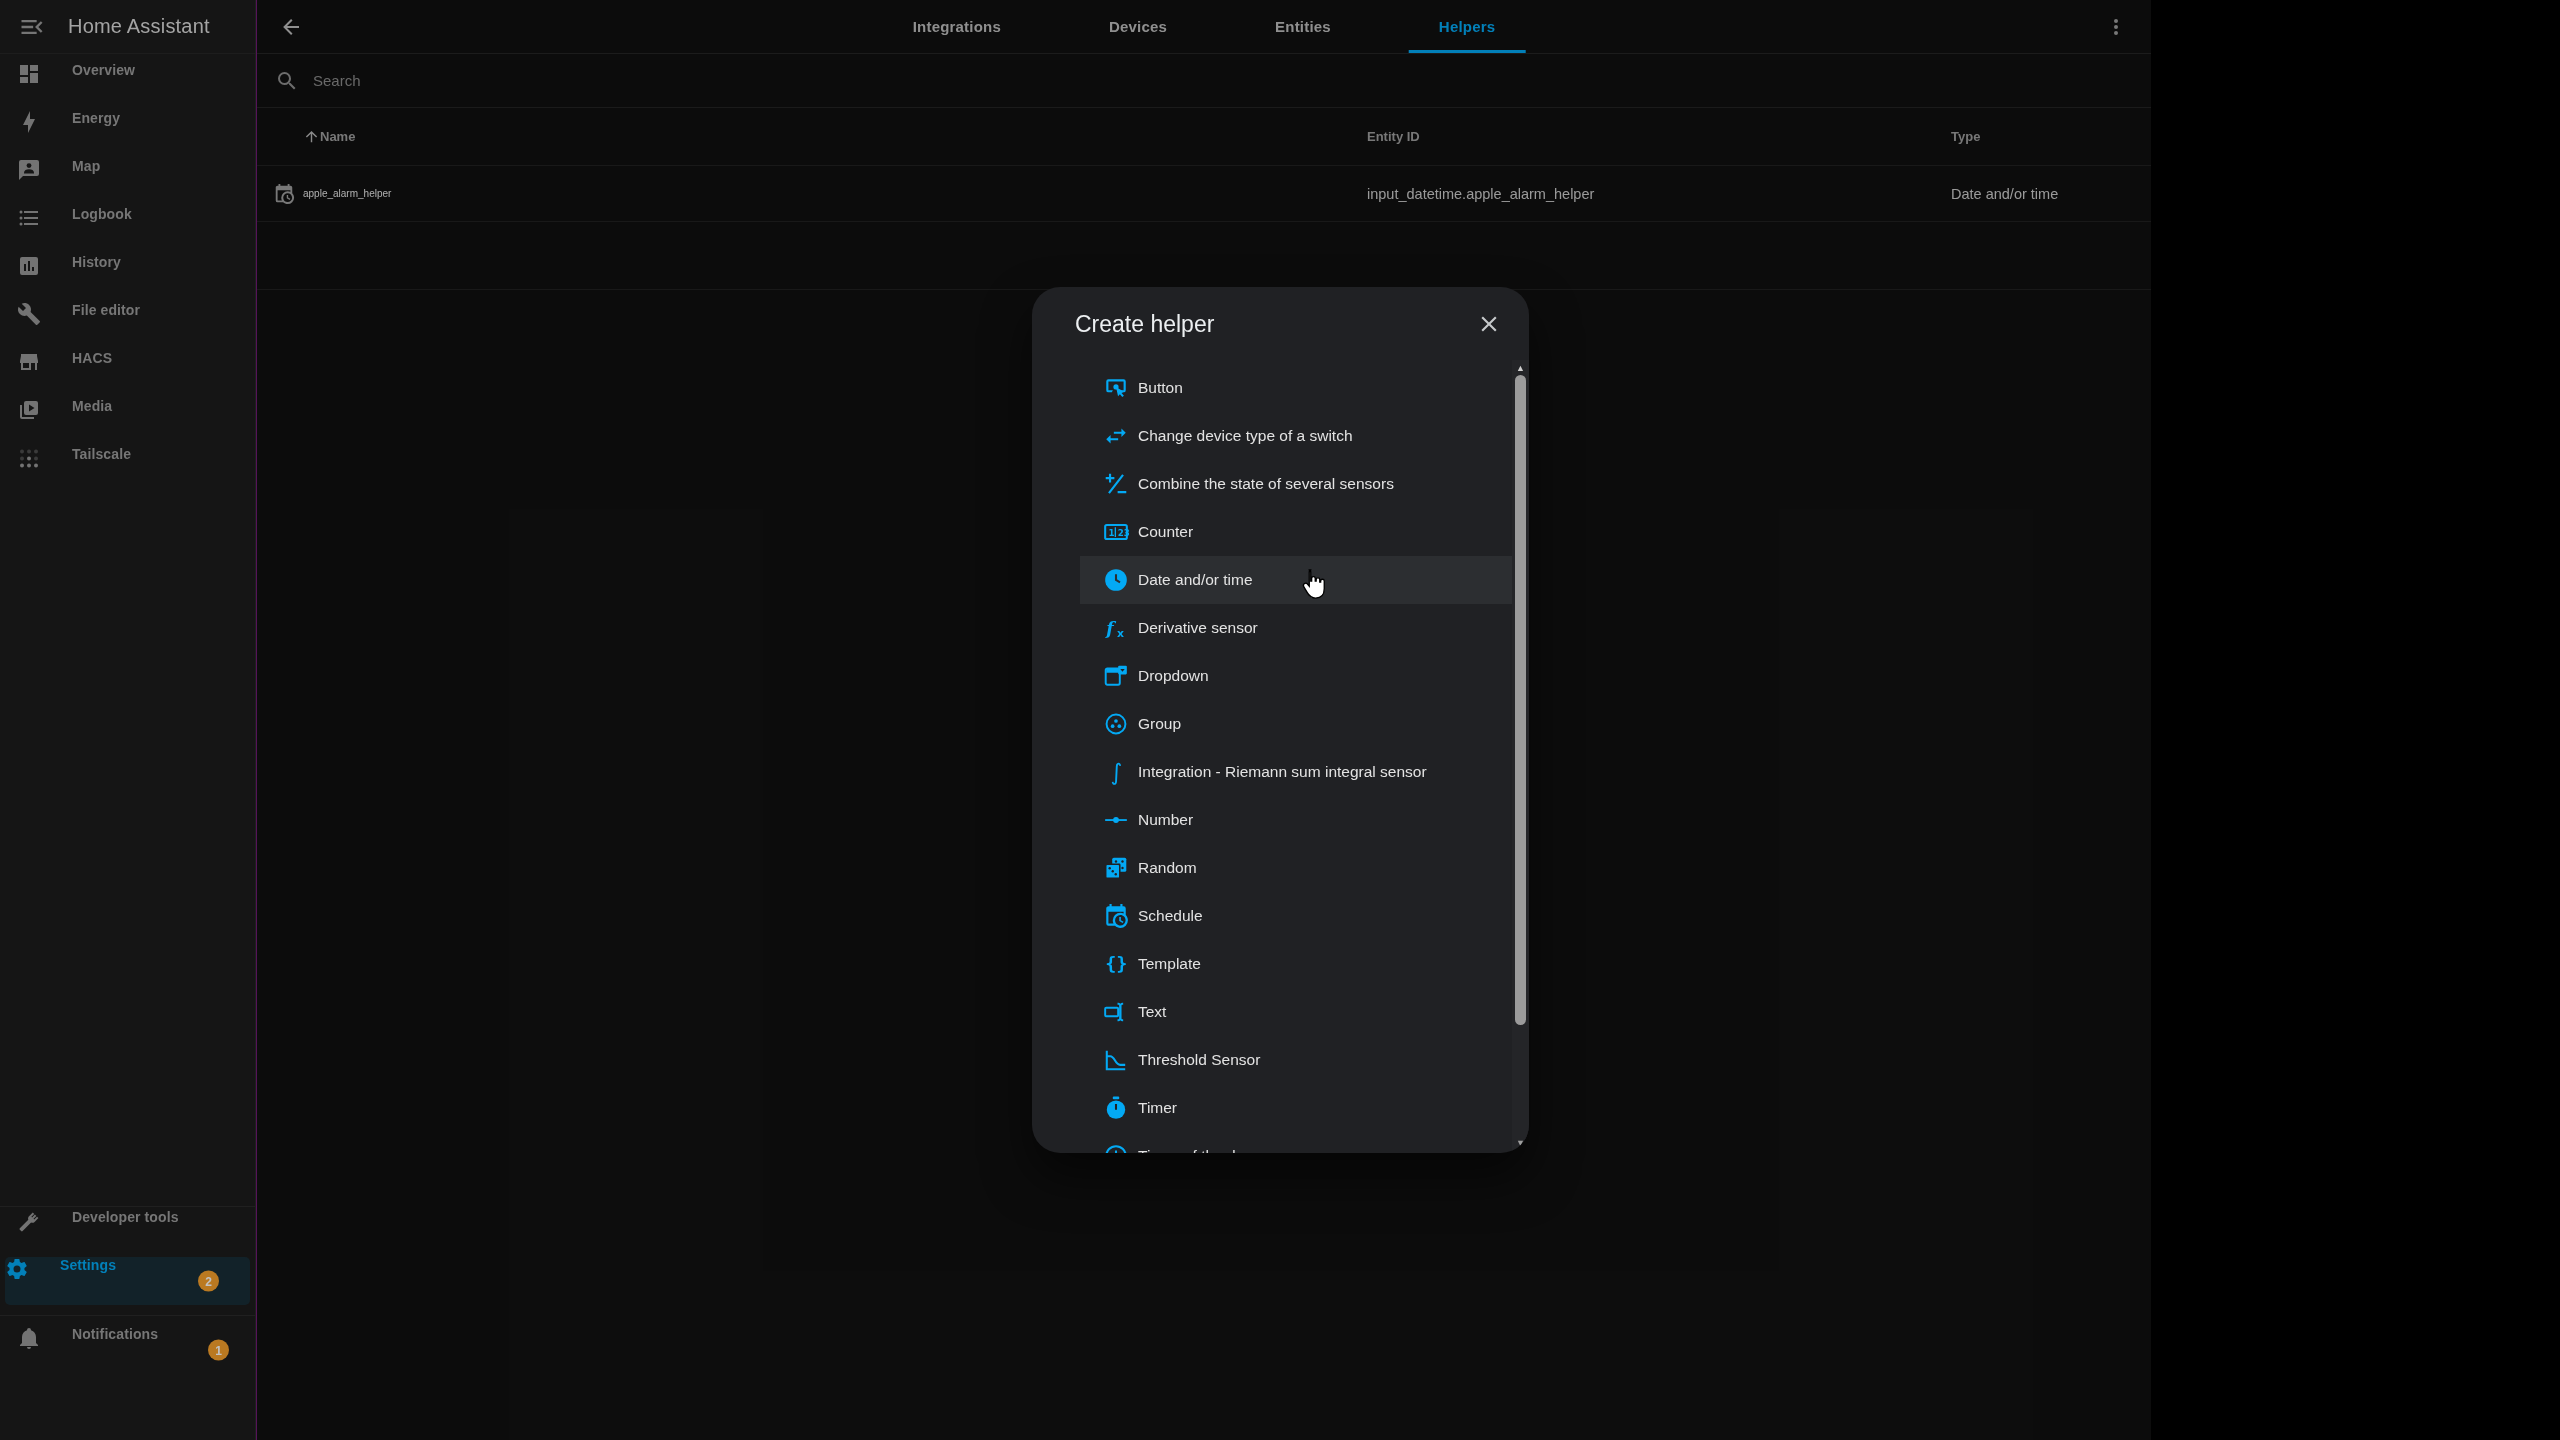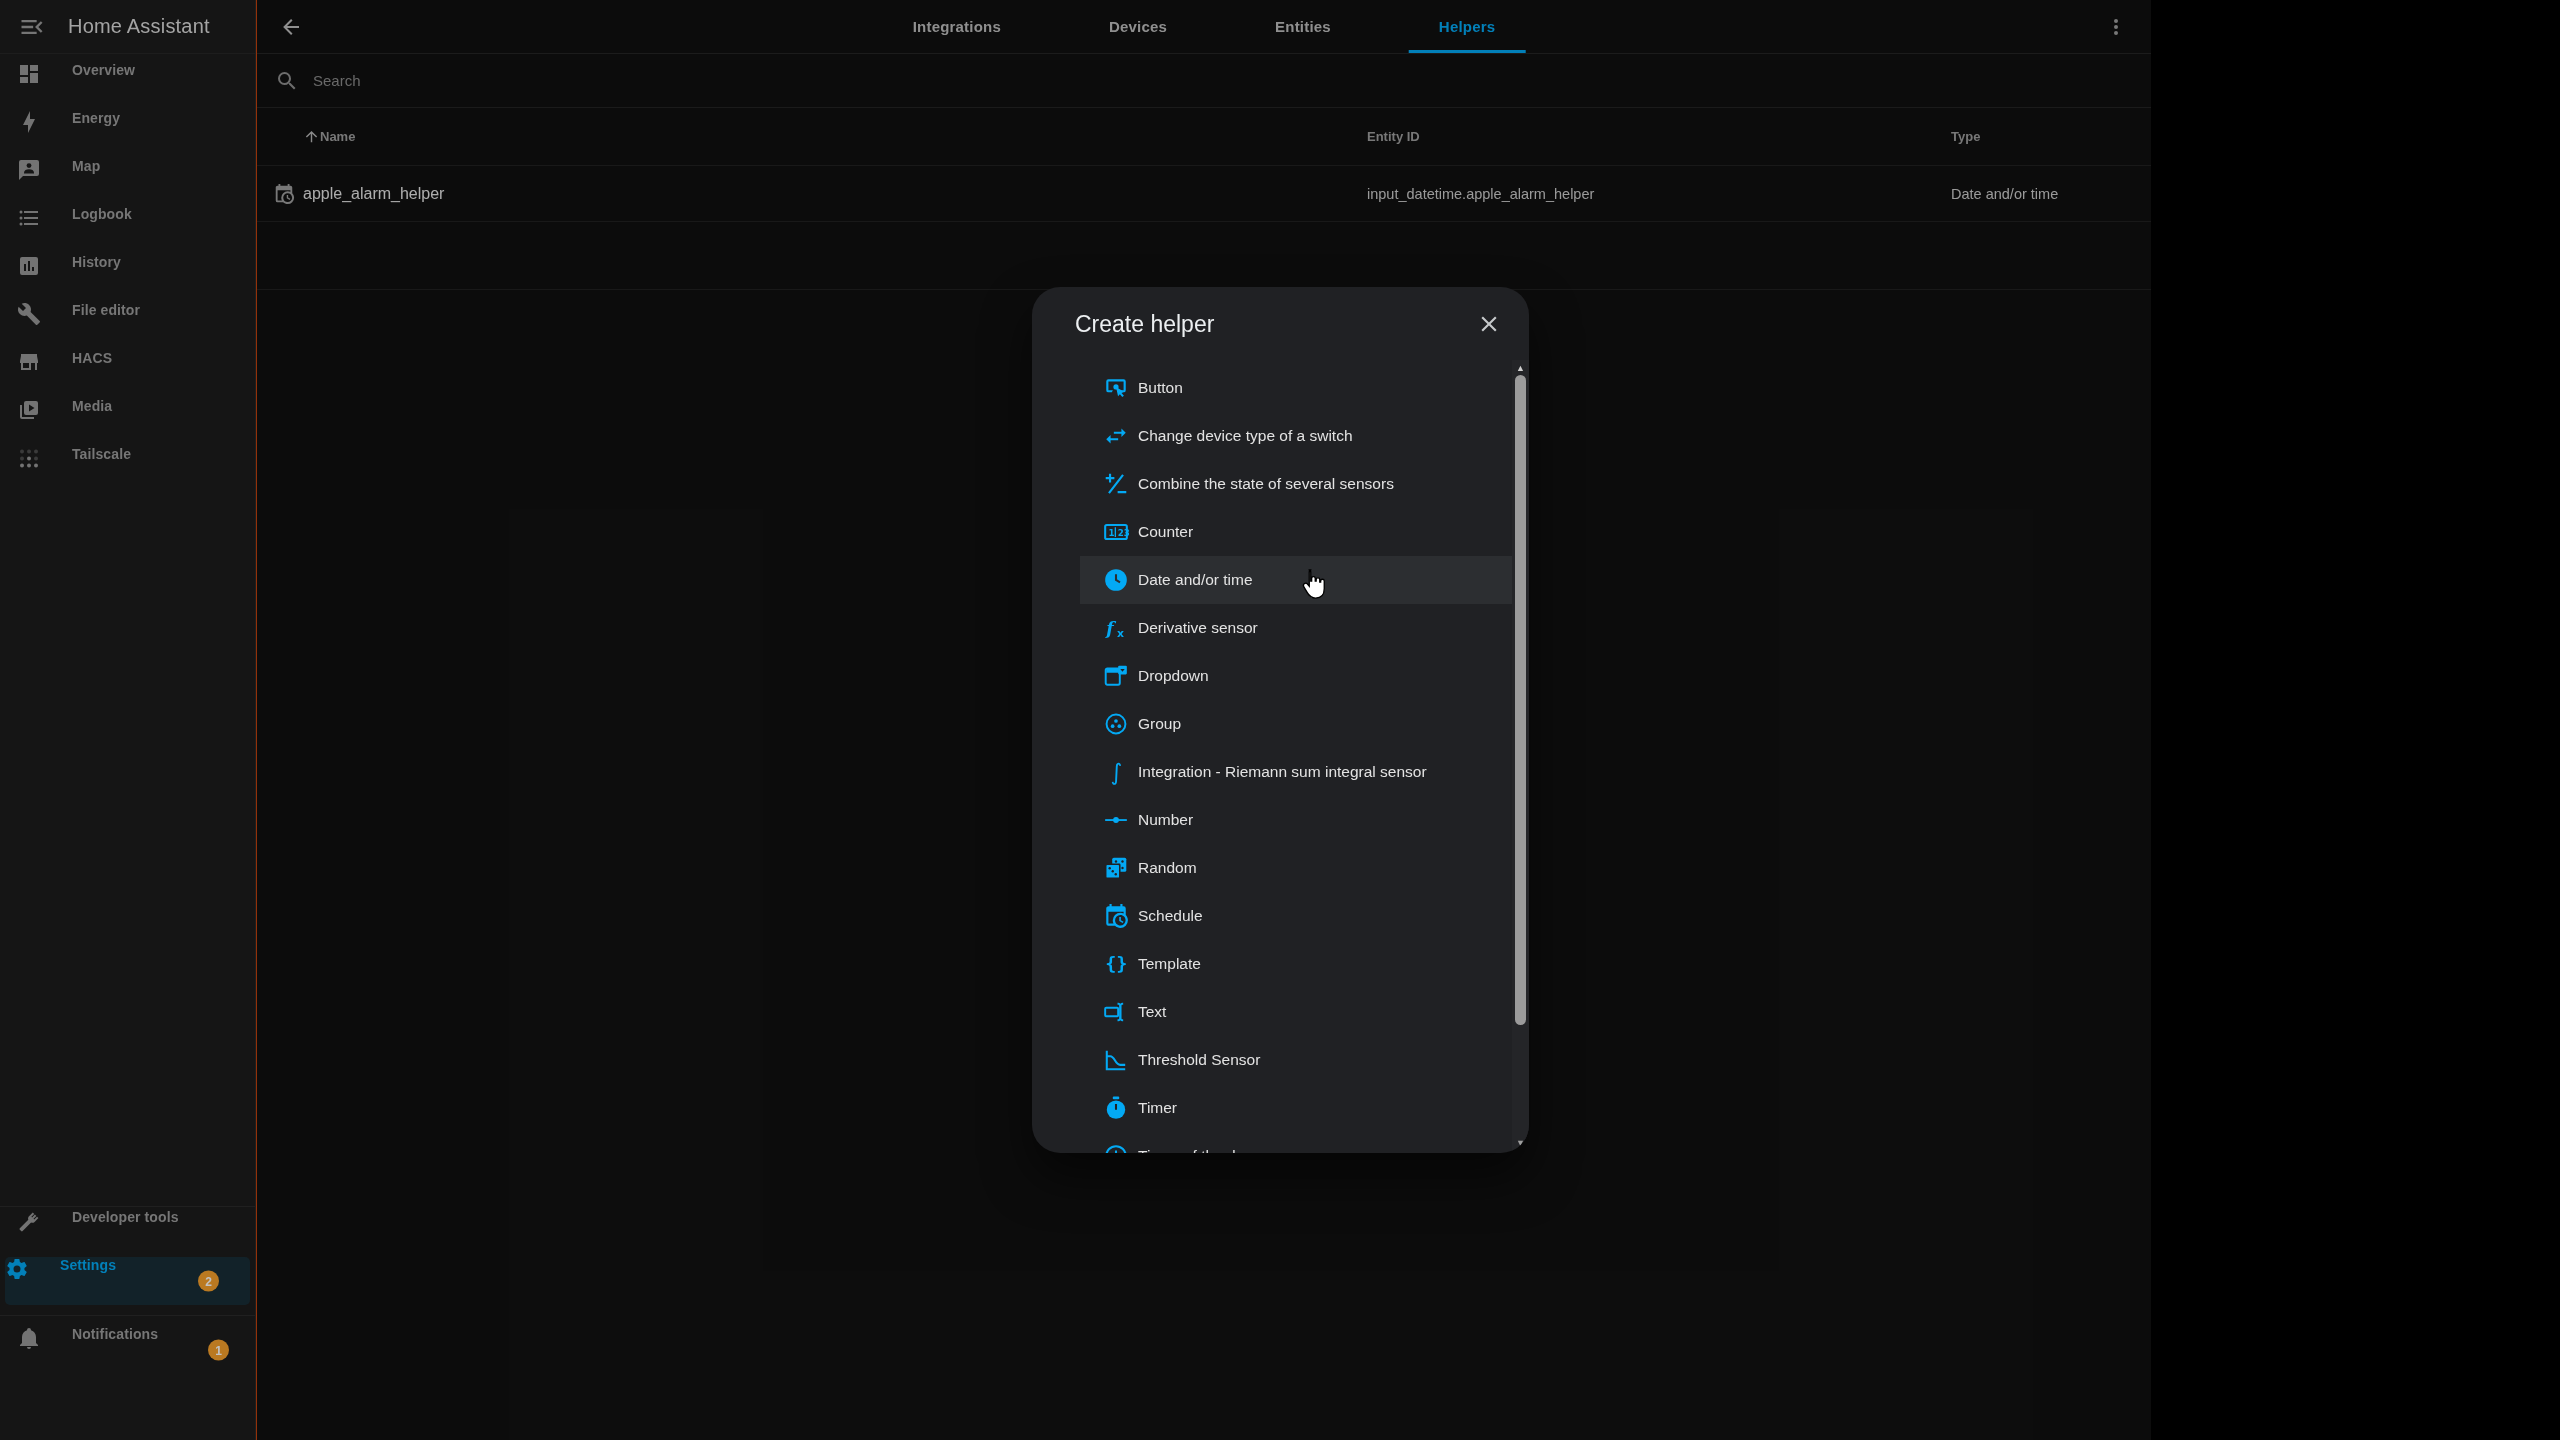--- a/index.html
+++ b/index.html
@@ -1,18 +1,18 @@
 <!DOCTYPE html>
 <html><head>
 <meta charset="utf-8">
 <style>
   * { margin:0; padding:0; box-sizing:border-box; }
   html,body { background:#000; }
   body { font-family:"Liberation Sans", sans-serif; }
-  .app { position:relative; width:2151px; height:1440px; background:#c2410c; overflow:hidden; }
+  .app { position:relative; width:2151px; height:1440px; background:#701a75; overflow:hidden; }
 
   
   .sidebar { position:absolute; left:0; top:0; bottom:0; width:256px; background:#1c1c1c;
              border-right:1px solid #2a2a2a; z-index:10; --cut:#1c1c1c; }
   .sidebar-header { height:54px; display:flex; align-items:center; border-bottom:1px solid #272727; padding-left:18px; }
   .menu-btn { width:28px; height:28px; color:#9a9a9a; cursor:pointer; display:flex; align-items:center; }
   .app-title { margin-left:22px; font-size:20px; color:#d8d8d8; letter-spacing:.2px; }
   .nav { padding-top:8px; }
   .nav-item { height:48px; display:flex; align-items:flex-start; padding-left:17px; cursor:pointer; position:relative; }
   .nav-item .icon { width:24px; height:24px; color:#979797; flex:0 0 24px; }
@@ -42,21 +42,21 @@
   .search-input { margin-left:14px; background:transparent; border:none; outline:none; color:#e0e0e0;
                   font-size:15px; width:600px; font-family:inherit; }
   .search-input::placeholder { color:#8a8a8a; }
 
   .grid { display:grid; grid-template-columns:30px 1064px 584px auto; padding-left:16px; align-items:center; }
   .table-header { height:58px; border-bottom:1px solid #222222; color:#9e9e9e; font-size:13px; font-weight:bold; }
   .th-name { display:flex; align-items:center; cursor:pointer; }
   .sort-icon { width:17px; height:17px; color:#b5b5b5; }
   .table-row { height:56px; border-bottom:1px solid #222222; cursor:pointer; }
   .row-icon { width:22px; height:22px; color:#9e9e9e; }
-  .cell-name { color:#e4e4e4; font-size:16px; }
+  .cell-name { color:#e4e4e4; font-size:10px; }
   .cell-dim { color:#cbcbcb; font-size:14.5px; }
   .empty-strip { height:68px; border-bottom:1px solid #222222; }
 
   
   .fab { position:absolute; left:2372px; top:1378px; width:166px; height:44px; border-radius:22px;
          background:#03a9f4; display:flex; align-items:center; justify-content:center; gap:11px;
          cursor:pointer; z-index:12; }
   .fab .icon { width:21px; height:21px; color:#d3dade; }
   .fab .label { color:#d9dfe2; font-size:13.5px; font-weight:bold; letter-spacing:1.2px; }
 

